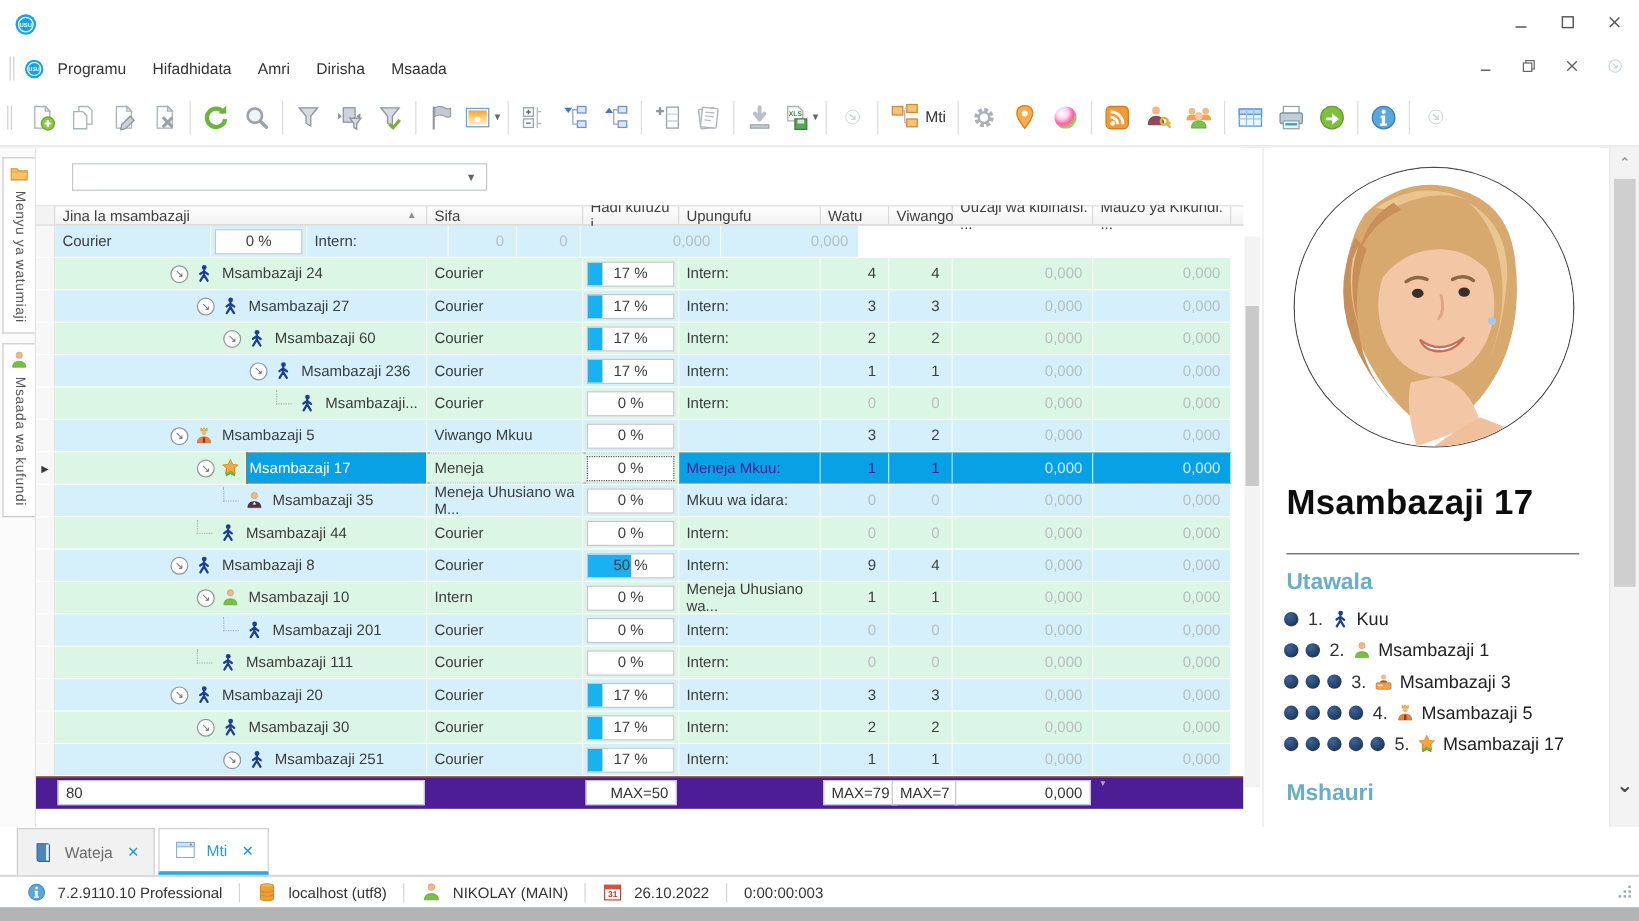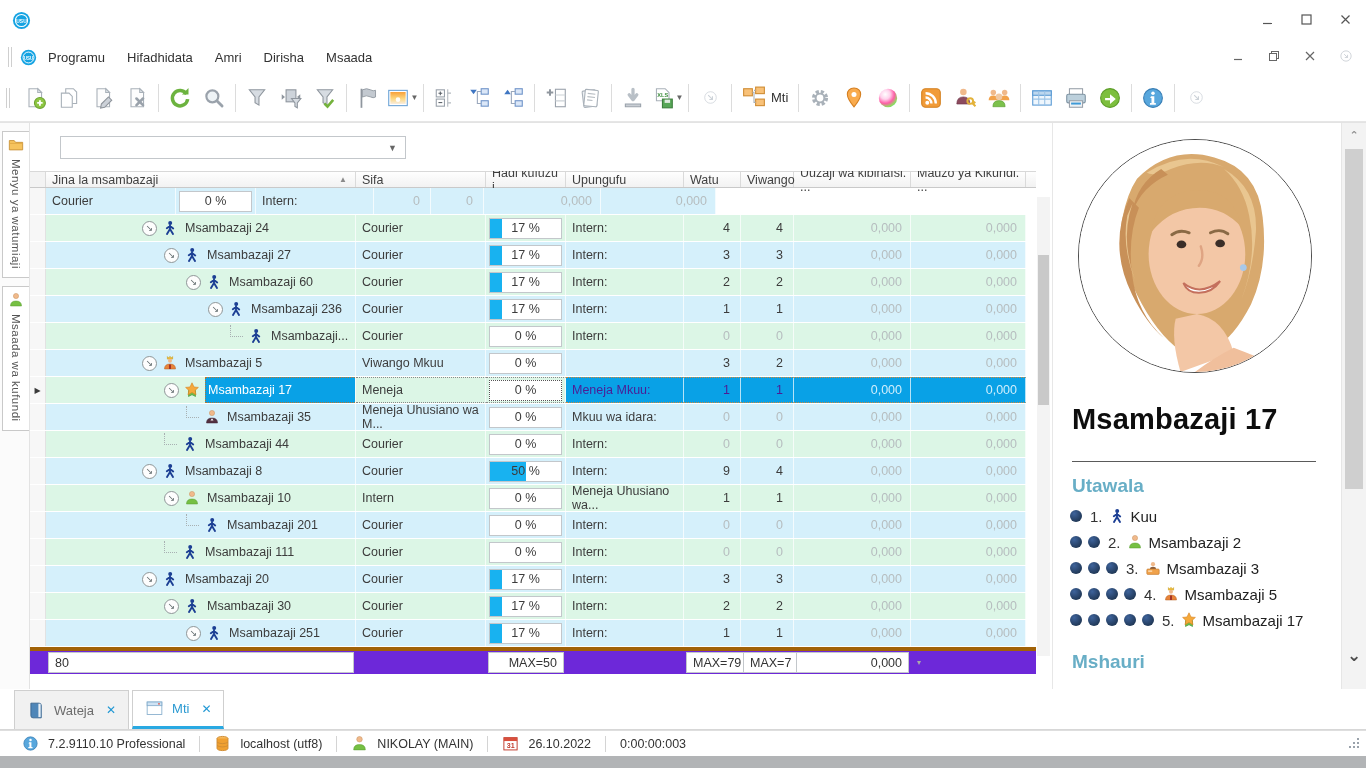--- a/index.html
+++ b/index.html
@@ -68,21 +68,21 @@
   .nlabel{flex:1;height:100%;display:flex;align-items:center;padding-left:2px}
   .sel-label{background:#09a1e6;color:#fff;border:1px dotted #b5772e;border-right:none}
   .cell.selc{background:#09a1e6 !important;color:#4c1d95;border-top:1px dotted #c98a3d;border-bottom:1px dotted #c98a3d}
   .cell.money.selc{color:#cfeefc}
   .row.selected .sifa,.row.selected .pct{border-top:1px dotted #8a8a8a;border-bottom:1px dotted #8a8a8a}
   .pctbox{background:#fff;border:1px solid #c3c7cb;height:21px;flex:1;margin:0 3px;position:relative;
      display:flex;align-items:center;justify-content:center;overflow:hidden}
   .pctbox.focus{border:1px dotted #555}
   .bar{position:absolute;left:0;top:0;bottom:0;background:#18b2f0}
   .plabel{position:relative;font-size:12.5px}
-  .frow{display:flex;height:27px;background:#6d28d9;border-top:4px solid #a16207;align-items:center}
+  .frow{display:flex;height:27px;background:#4c1d95;border-top:1px solid #a16207;align-items:flex-start}
   .fcell{padding:2px 2px;display:flex}
   .fbox{border:1px solid #c3c7cb;background:#fff;height:21px;flex:1;display:flex;align-items:center;
      justify-content:flex-end;padding:0 6px;font-size:12.5px;color:#333}
   .fbox.left{justify-content:flex-start}
   .f-ind{width:16px}.f-name{width:310px}.f-sifa{width:130px}.f-pct{width:80px}.f-up{width:118px}
   .f-watu{width:57px}.f-viw{width:53px}.f-uuz{width:117px}
   .fcaret{font-size:8px;color:#aaa;margin-left:6px}
   .tscroll{position:absolute;left:1037px;top:74px;width:13px;height:459px;background:#f3f3f3}
   .tthumb{position:absolute;left:1px;width:11px;top:58px;height:150px;background:#c9c9c9}
   .divider{position:absolute;left:1052px;top:0;width:1px;height:566px;background:#e7e7e7}
@@ -1076,21 +1076,21 @@
         <div class="uta-item">
           <span class="dot"></span>
           <span class="dot"></span>
           <span class="uta-num">2.</span>
           <span class="ticon">
             <svg viewBox="0 0 16 16">
               <circle cx="8" cy="4" r="2.6" fill="#f0b98b" stroke="#c9935f" stroke-width=".5"></circle>
               <path d="M2.5 14 q0 -5 5.5 -5 q5.5 0 5.5 5z" fill="#76c043" stroke="#579a2e" stroke-width=".5"></path>
             </svg>
           </span>
-          <span>Msambazaji 2</span>
+          <span>Msambazaji 1</span>
         </div>
         <div class="uta-item">
           <span class="dot"></span>
           <span class="dot"></span>
           <span class="dot"></span>
           <span class="uta-num">3.</span>
           <span class="ticon">
             <svg viewBox="0 0 16 16">
               <circle cx="8" cy="4.2" r="2.1" fill="#f0b98b"></circle>
               <path d="M5.4 7.6 q2.6 -1.5 5.2 0 l.4 1.4 h-6z" fill="#8a5d3b"></path>

